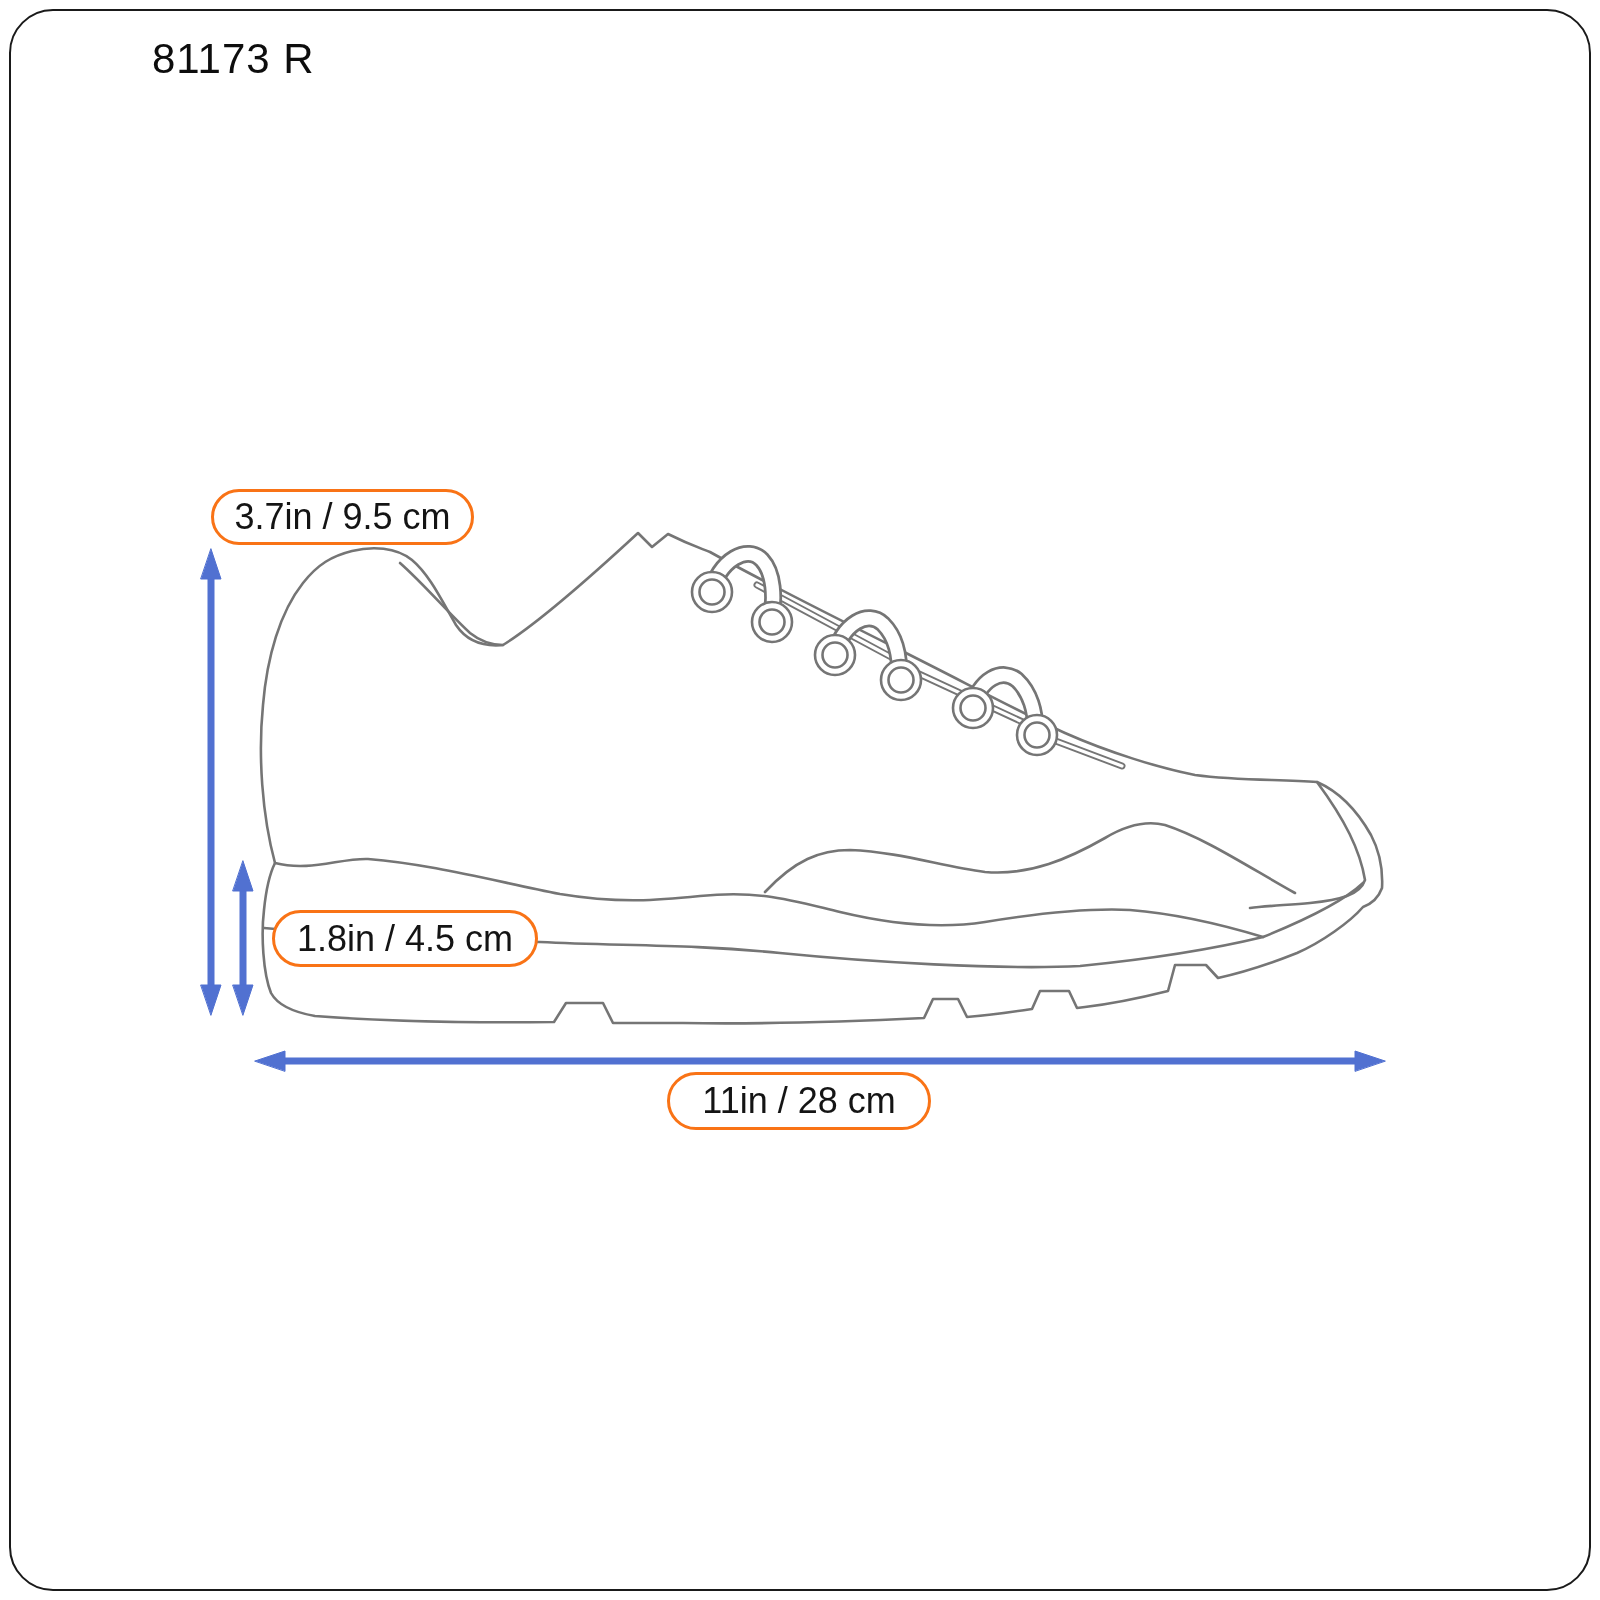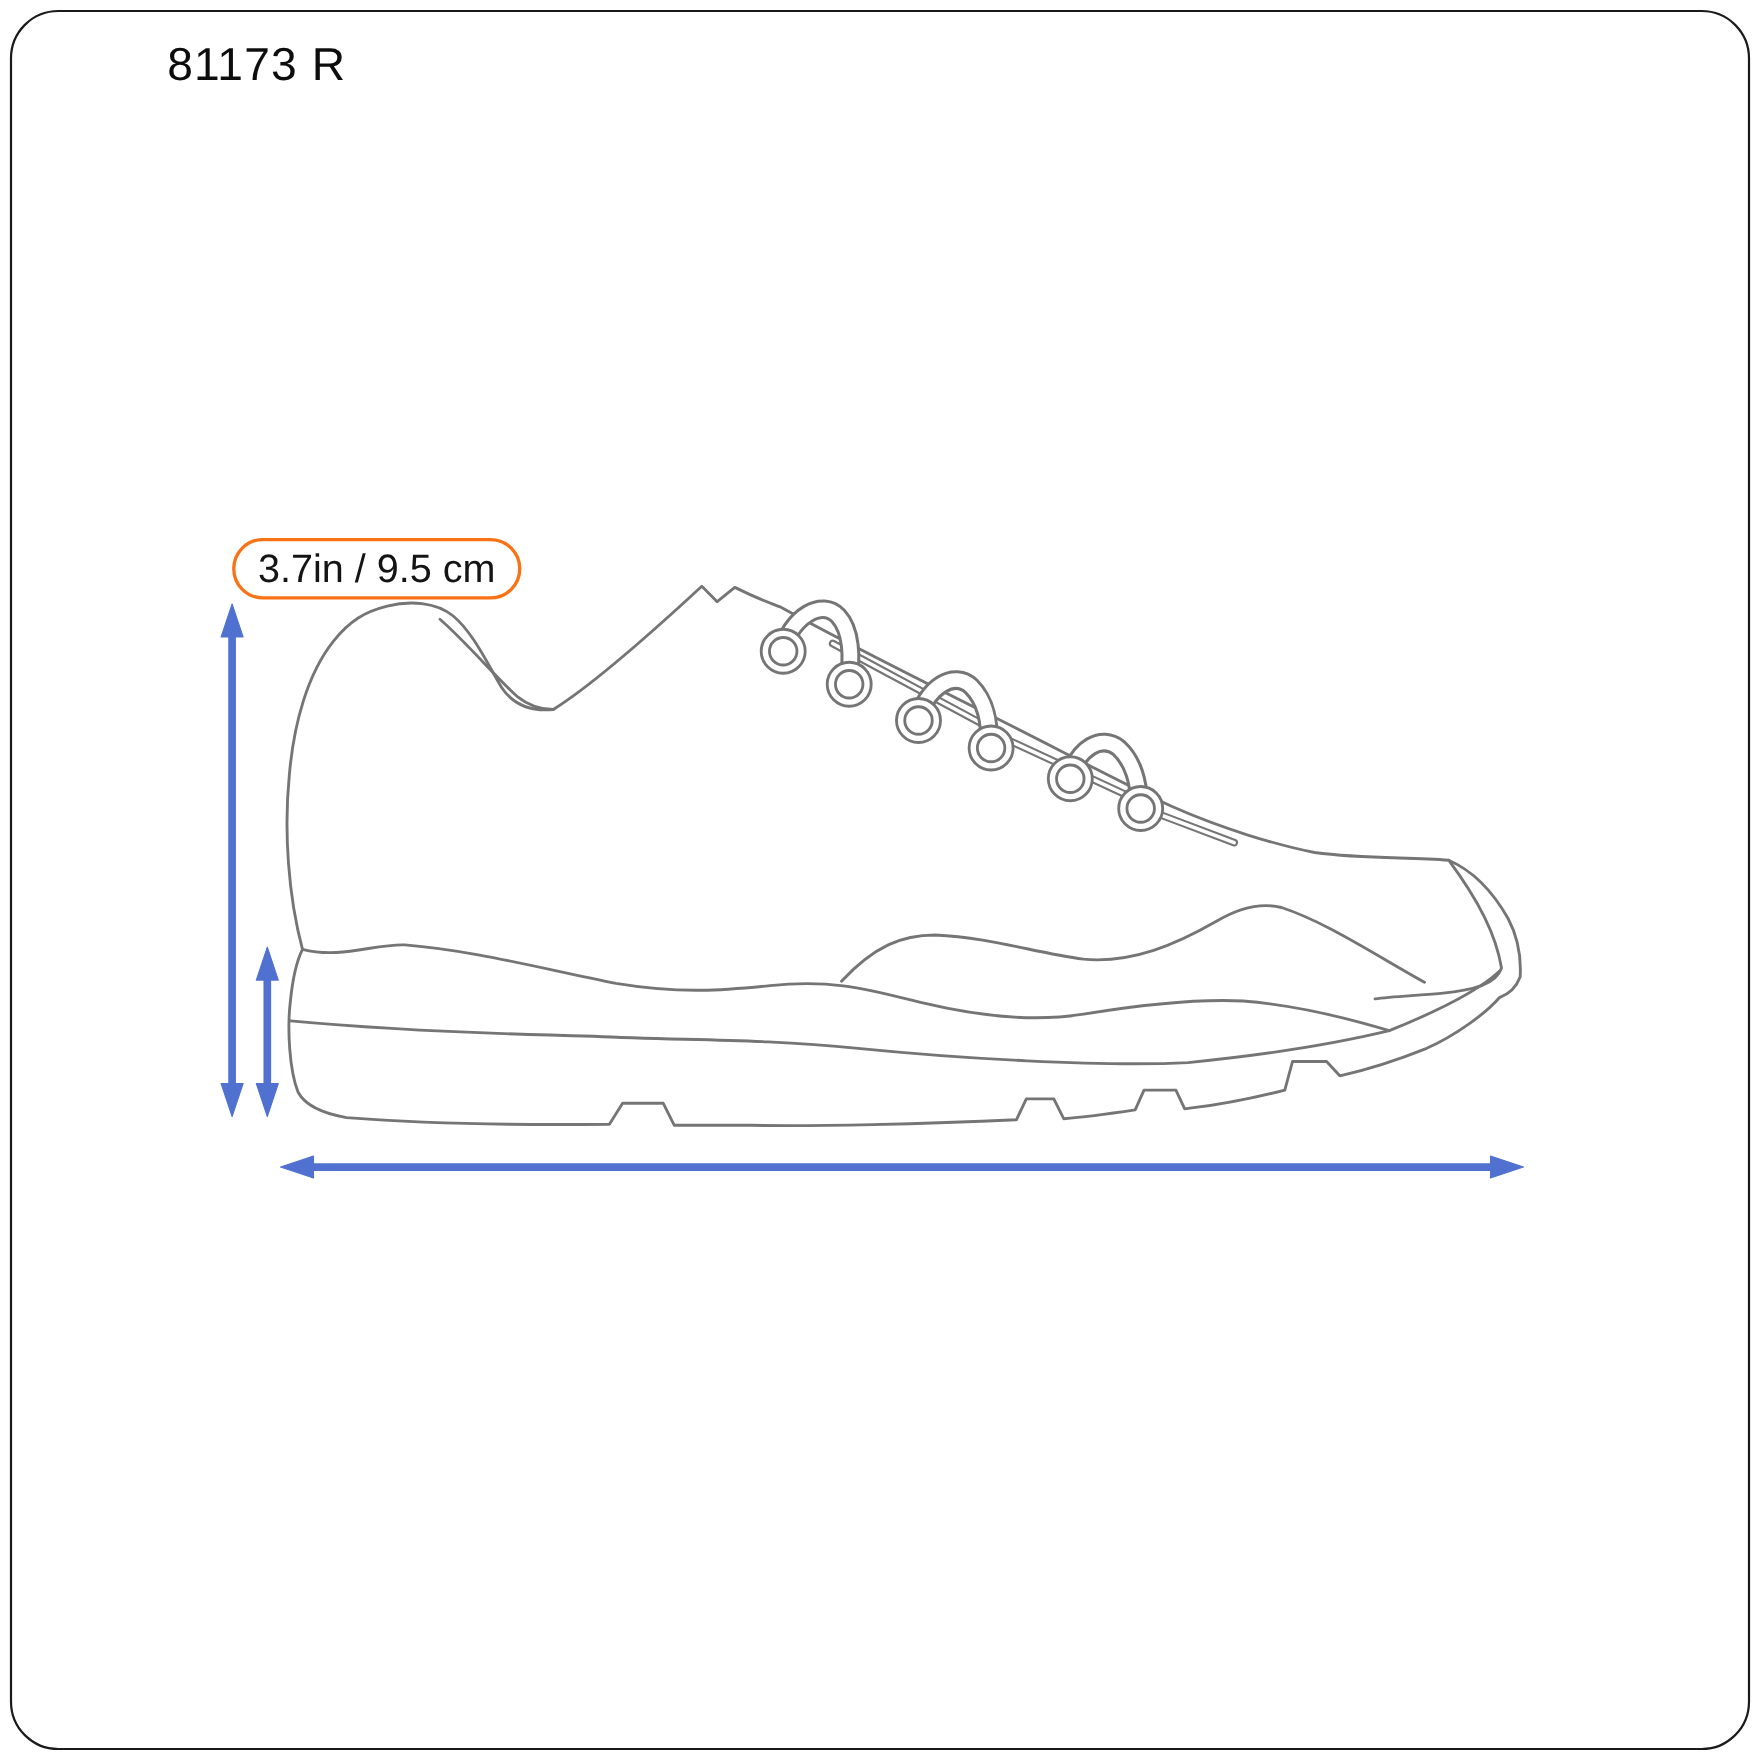--- a/index.html
+++ b/index.html
@@ -182,15 +182,21 @@
         <polygon points="255,1061 285,1051 285,1071" stroke-width="1"></polygon>
         <polygon points="1385,1061 1355,1051 1355,1071" stroke-width="1"></polygon>
       </g>
     </g>
   </svg>
 
   <div class="pill pill-height">
     <span>3.7in / 9.5 cm</span>
   </div>
 
-
+  <div class="pill pill-sole">
+    <span>1.8in / 4.5 cm</span>
+  </div>
+
+  <div class="pill pill-length">
+    <span>11in / 28 cm</span>
+  </div>
 
 </div>
 
 </body></html>

